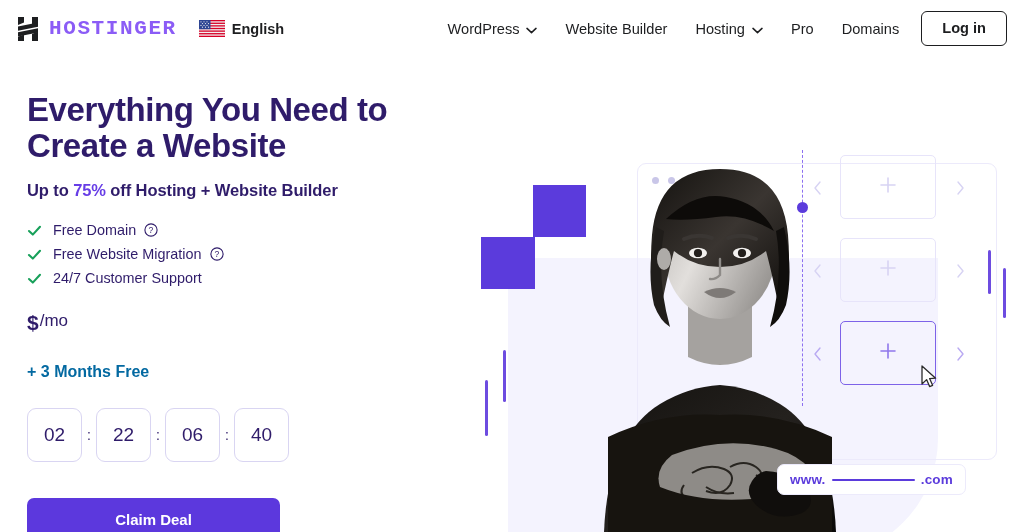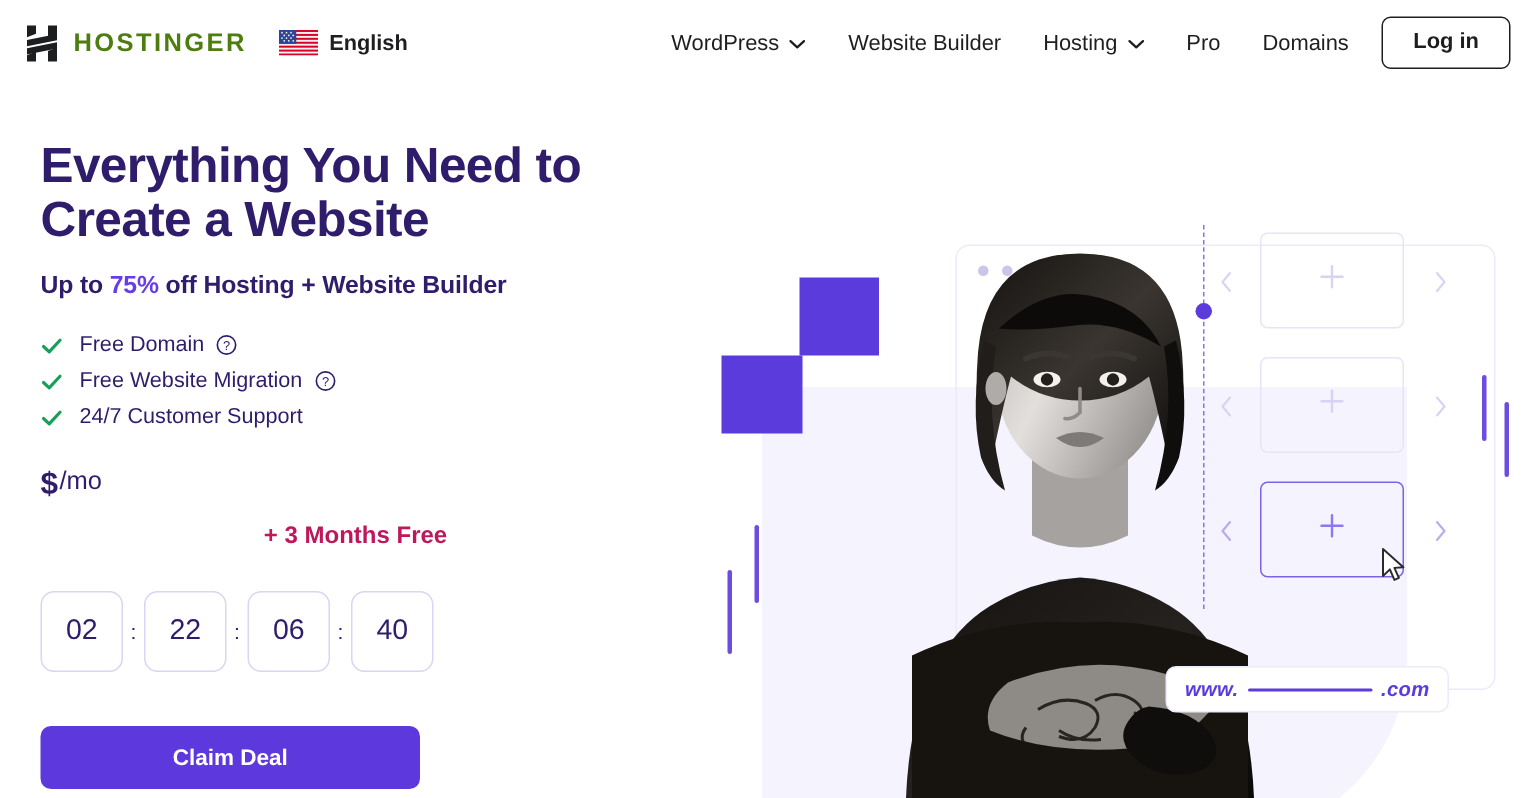--- a/index.html
+++ b/index.html
@@ -13,22 +13,22 @@
   .page { position: relative; width: 1024px; height: 532px; background:#fff; }
 
   
   .header {
     position: absolute; top: 0; left: 0; width: 1024px; height: 57px;
     display: flex; align-items: center; z-index: 40; background: #fff;
   }
   .brand { display: flex; align-items: center; margin-left: 16px; }
   .logo-mark { width: 24px; height: 26px; flex: none; }
   .logo-word {
-    margin-left: 9px; font-size: 17px; font-weight: 700;
-    letter-spacing: 1.6px; color: #4d7c0f;
+    margin-left: 9px; font-size: 21px; font-weight: 700;
+    letter-spacing: 1.6px; color: #8b5cf6; font-family: Liberation Mono, monospace;
   }
   .lang { display: flex; align-items: center; margin-left: 22px; }
   .flag { width: 26px; height: 17px; flex: none; border-radius: 1px; }
   .lang-label { margin-left: 7px; font-size: 14.5px; font-weight: 700; color: #1d1e20; }
 
   .nav { margin-left: auto; display: flex; align-items: center; margin-right: 17px; }
   .nav-item {
     display: flex; align-items: flex-start; gap: 7px;
     font-size: 14.6px; color: #1d1e20; margin-right: 28px;
     cursor: pointer; white-space: nowrap;
@@ -56,21 +56,21 @@
   .features { margin-top: 22px; }
   .feature { display: flex; align-items: center; margin-bottom: 8px; }
   .check { width: 15px; height: 15px; flex: none; }
   .feature-label { margin-left: 11px; font-size: 14.4px; color: #2f1c6a; }
   .info-icon { margin-left: 8px; width: 14px; height: 14px; flex: none; cursor: pointer; }
 
   .price-row { margin-top: 25px; display: flex; align-items: baseline; color: #2f1c6a; }
   .currency { font-size: 21px; font-weight: 700; align-self: flex-end; margin-bottom: 5px; }
   .amount { font-size: 43px; font-weight: 700; letter-spacing: -1.4px; line-height: 1; }
   .per { font-size: 17px; font-weight: 500; margin-left: 1px; text-align: center; }
-  .months-free { margin-top: 9px; font-size: 16px; font-weight: 700; color: #be185d; text-align: center; }
+  .months-free { margin-top: 23px; font-size: 16px; font-weight: 700; color: #0369a1; }
 
   .timer { margin-top: 27px; display: flex; align-items: center; }
   .tbox {
     width: 55px; height: 54px; border: 1.4px solid #d9d5f2; border-radius: 9px;
     display: flex; align-items: center; justify-content: center;
     font-size: 19px; font-weight: 500; color: #2f1c6a; background:#fff;
   }
   .tsep { width: 14px; text-align: center; font-size: 14px; color: #2f1c6a; }
 
   .cta {
@@ -122,23 +122,23 @@
   .c2 { left: 385px; top: 238px; }
   .c3 { left: 385px; top: 321px; }
   .plus { position: absolute; left: 50%; top: 50%; transform: translate(-50%,-50%); }
   .arrow { position: absolute; width: 9px; height: 14px; }
   .ar-l { left: -28px; top: 25px; }
   .ar-r { left: 115px; top: 25px; }
 
   .cursor { position: absolute; left: 466px; top: 365px; width: 17px; height: 24px; }
 
   .urlbar {
-    position: absolute; left: 322px; top: 444px; width: 189px; height: 31px;
+    position: absolute; left: 322px; top: 464px; width: 189px; height: 31px;
     background: #fff; border: 1px solid #eceafb; border-radius: 7px;
-    display: flex; align-items: center; padding: 0 12px; gap: 6px; font-style: italic;
+    display: flex; align-items: center; padding: 0 12px; gap: 6px;
   }
   .url-txt { font-size: 13.5px; font-weight: 700; color: #5b3bdc; letter-spacing: 0.2px; }
   .url-line { flex: 1; height: 2px; background: #5b3bdc; border-radius: 2px; }
 
   .photo { position: absolute; left: 105px; top: 155px; width: 320px; height: 377px; }
 </style>
 </head>
 <body>
 
 <div class="page">

